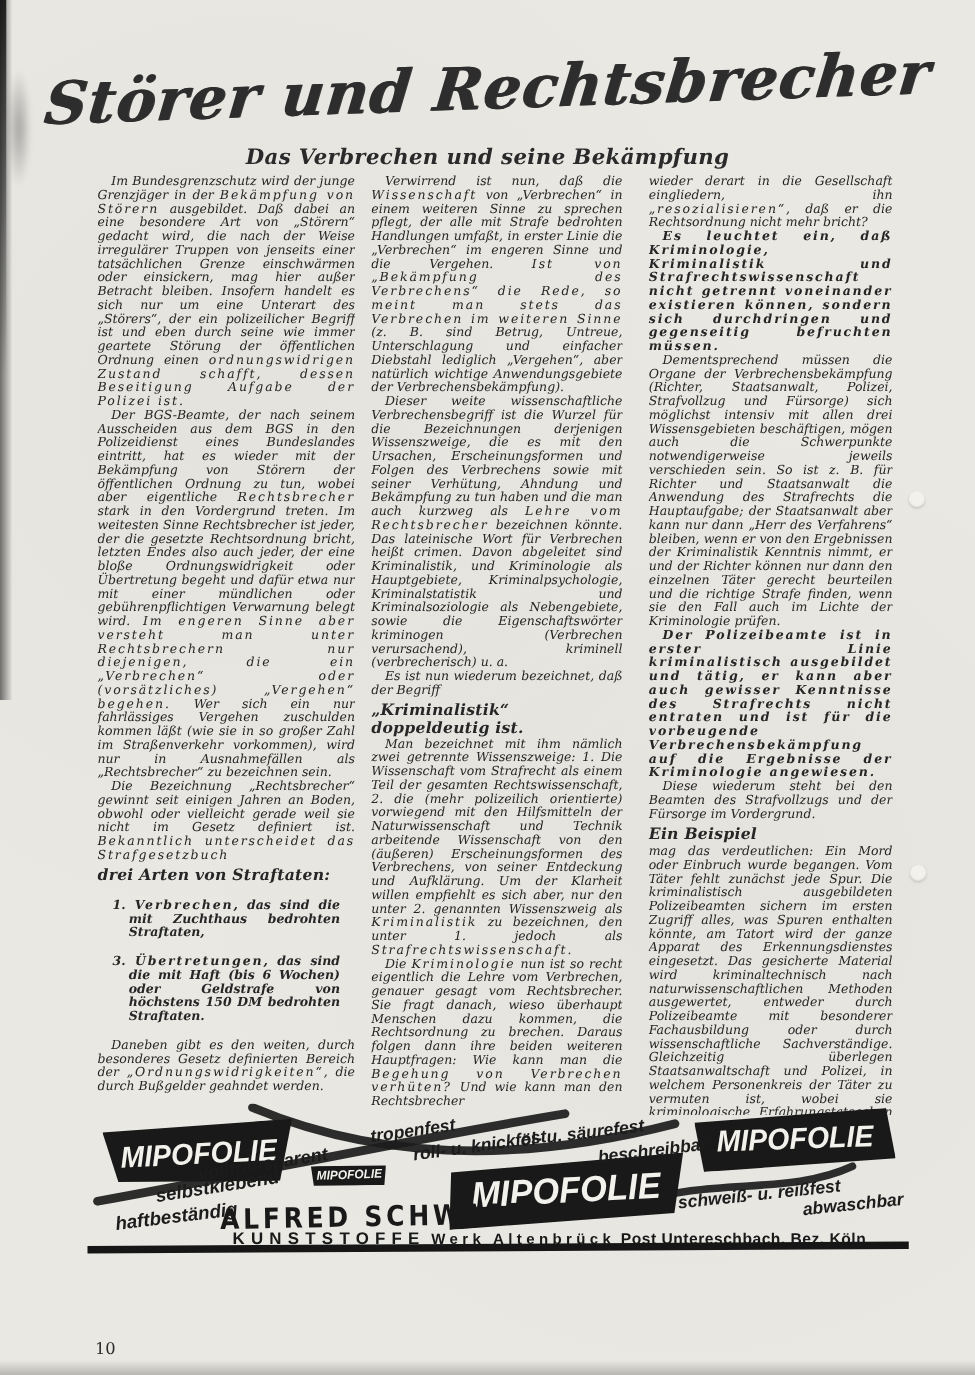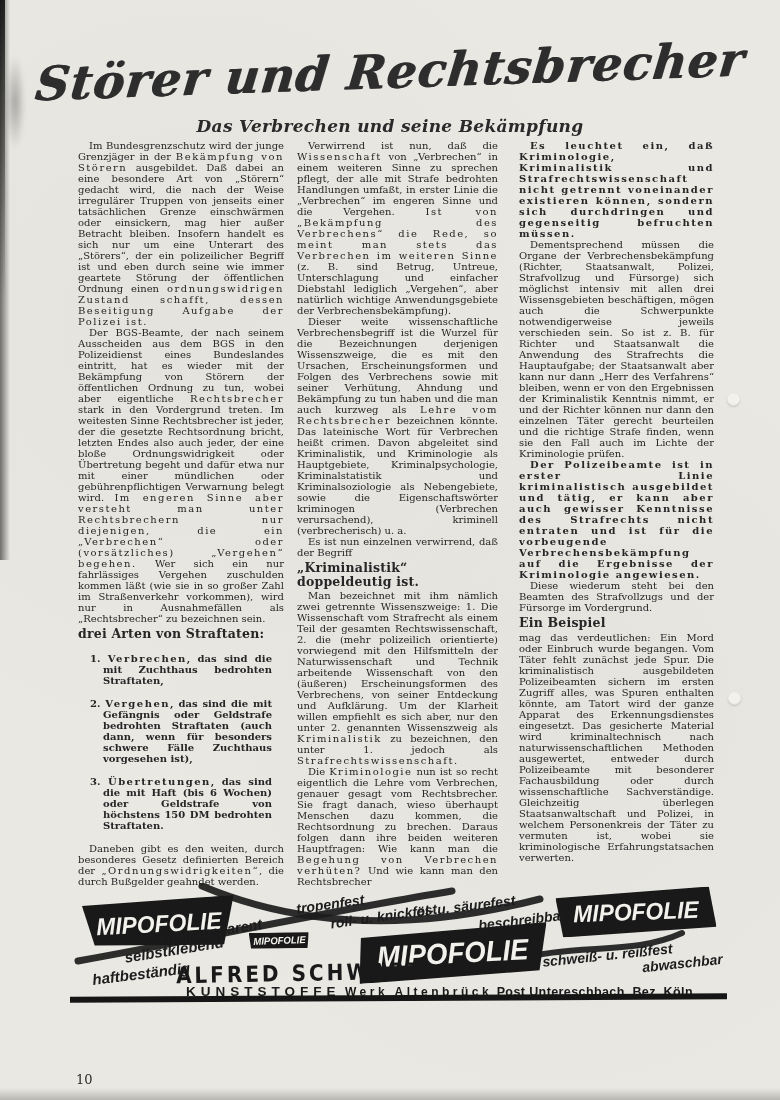--- a/index.html
+++ b/index.html
@@ -23,21 +23,21 @@
   .punch-1{left:727px;top:393px;}
   .punch-2{left:728px;top:692px;}
   
   .title{position:absolute;top:44px;left:0;width:780px;text-align:center;
     font-size:47px;font-weight:bold;font-style:italic;letter-spacing:1px;color:#2d2d2d;
     transform:rotate(-2deg) skewX(-8deg);text-shadow:1px 0 0 #3a3a3a;}
   .subtitle{position:absolute;top:116px;left:0;width:780px;text-align:center;
     font-size:17px;font-weight:bold;font-style:italic;letter-spacing:0.3px;color:#2a2a2a;}
   
   .col{position:absolute;top:140px;height:752px;overflow:hidden;
-    text-align:justify;font-size:10px;line-height:11px;}
+    text-align:justify;font-size:10px;line-height:11px;font-style:italic;}
   .col-1{left:78px;width:206px;}
   .col-2{left:297px;width:201px;}
   .col-3{left:519px;width:195px;}
   .col p{margin:0;text-indent:11px;}
   .col p.noindent{text-indent:0;}
   .col .sp{letter-spacing:1.5px;}
   .col .b{font-weight:bold;}
   .col-h{font-weight:bold;font-size:12.5px;line-height:13.5px;
     margin:3px 0 2px;letter-spacing:0.2px;}
   .li{font-weight:bold;padding-left:13px;text-indent:-13px;margin:12px;}
@@ -88,35 +88,36 @@
   <div class="bottom-edge"></div>
   <div class="punch punch-1"></div>
   <div class="punch punch-2"></div>
 
   <div class="title">Störer und Rechtsbrecher</div>
   <div class="subtitle">Das Verbrechen und seine Bekämpfung</div>
 
   <div class="col col-1">
       <p><span class="">Im Bundesgrenzschutz wird der junge Grenzjäger in der </span><span class="sp ">Bekämpfung von Störern</span><span class=""> ausgebildet. Daß dabei an eine besondere Art von „Störern“ gedacht wird, die nach der Weise irregulärer Truppen von jenseits einer tatsächlichen Grenze einschwärmen oder einsickern, mag hier außer Betracht bleiben. Insofern handelt es sich nur um eine Unterart des „Störers“, der ein polizeilicher Begriff ist und eben durch seine wie immer geartete Störung der öffentlichen Ordnung einen </span><span class="sp ">ordnungswidrigen Zustand schafft, dessen Beseitigung Aufgabe der Polizei ist.</span></p>
       <p><span class="">Der BGS-Beamte, der nach seinem Ausscheiden aus dem BGS in den Polizeidienst eines Bundeslandes eintritt, hat es wieder mit der Bekämpfung von Störern der öffentlichen Ordnung zu tun, wobei aber eigentliche </span><span class="sp ">Rechtsbrecher</span><span class=""> stark in den Vordergrund treten. Im weitesten Sinne Rechtsbrecher ist jeder, der die gesetzte Rechtsordnung bricht, letzten Endes also auch jeder, der eine bloße Ordnungswidrigkeit oder Übertretung begeht und dafür etwa nur mit einer mündlichen oder gebührenpflichtigen Verwarnung belegt wird. </span><span class="sp ">Im engeren Sinne aber versteht man unter Rechtsbrechern nur diejenigen, die ein „Verbrechen“ oder (vorsätzliches) „Vergehen“ begehen.</span><span class=""> Wer sich ein nur fahrlässiges Vergehen zuschulden kommen läßt (wie sie in so großer Zahl im Straßenverkehr vorkommen), wird nur in Ausnahmefällen als „Rechtsbrecher“ zu bezeichnen sein.</span></p>
+      <p><span class="">Die Bezeichnung „Rechtsbrecher“ gewinnt seit einigen Jahren an Boden, obwohl oder vielleicht gerade weil sie nicht im Gesetz definiert ist. </span><span class="sp ">Bekanntlich unterscheidet das Strafgesetzbuch</span></p>
       <div class="col-h">drei Arten von Straftaten:</div>
       <div class="li"><span>1. </span><span class="sp b">Verbrechen</span><span class="b">, das sind die mit Zuchthaus bedrohten Straftaten,</span></div>
-      <div class="li"><span>2. </span><span class="sp b">Vergehen</span><span class="b">, das sind die mit Gefängnis oder Geldstrafe bedrohten Straftaten (auch dann, wenn für besonders schwere Fälle Zuchthaus vorgesehen ist),</span></div>
       <div class="li"><span>3. </span><span class="sp b">Übertretungen</span><span class="b">, das sind die mit Haft (bis 6 Wochen) oder Geldstrafe von höchstens 150 DM bedrohten Straftaten.</span></div>
       <p><span class="">Daneben gibt es den weiten, durch besonderes Gesetz definierten Bereich der </span><span class="sp ">„Ordnungswidrigkeiten“</span><span class="">, die durch Bußgelder geahndet werden.</span></p>
     </div>
   <div class="col col-2">
       <p><span class="">Verwirrend ist nun, daß die </span><span class="sp ">Wissenschaft</span><span class=""> von „Verbrechen“ in einem weiteren Sinne zu sprechen pflegt, der alle mit Strafe bedrohten Handlungen umfaßt, in erster Linie die „Verbrechen“ im engeren Sinne und die Vergehen. </span><span class="sp ">Ist von „Bekämpfung des Verbrechens“ die Rede, so meint man stets das Verbrechen im weiteren Sinne</span><span class=""> (z. B. sind Betrug, Untreue, Unterschlagung und einfacher Diebstahl lediglich „Vergehen“, aber natürlich wichtige Anwendungsgebiete der Verbrechensbekämpfung).</span></p>
       <p><span class="">Dieser weite wissenschaftliche Verbrechensbegriff ist die Wurzel für die Bezeichnungen derjenigen Wissenszweige, die es mit den Ursachen, Erscheinungsformen und Folgen des Verbrechens sowie mit seiner Verhütung, Ahndung und Bekämpfung zu tun haben und die man auch kurzweg als </span><span class="sp ">Lehre vom Rechtsbrecher</span><span class=""> bezeichnen könnte. Das lateinische Wort für Verbrechen heißt crimen. Davon abgeleitet sind Kriminalistik, und Kriminologie als Hauptgebiete, Kriminalpsychologie, Kriminalstatistik und Kriminalsoziologie als Nebengebiete, sowie die Eigenschaftswörter kriminogen (Verbrechen verursachend), kriminell (verbrecherisch) u. a.</span></p>
-      <p><span class="">Es ist nun einzelnen verwirrend, daß der Begriff</span></p>
+      <p><span class="">Es ist nun wiederum bezeichnet, daß der Begriff</span></p>
       <div class="col-h">„Kriminalistik“<br>doppeldeutig ist.</div>
       <p><span class="">Man bezeichnet mit ihm nämlich zwei getrennte Wissenszweige: 1. Die Wissenschaft vom Strafrecht als einem Teil der gesamten Rechtswissenschaft, 2. die (mehr polizeilich orientierte) vorwiegend mit den Hilfsmitteln der Naturwissenschaft und Technik arbeitende Wissenschaft von den (äußeren) Erscheinungsformen des Verbrechens, von seiner Entdeckung und Aufklärung. Um der Klarheit willen empfiehlt es sich aber, nur den unter 2. genannten Wissenszweig als </span><span class="sp ">Kriminalistik</span><span class=""> zu bezeichnen, den unter 1. jedoch als </span><span class="sp ">Strafrechtswissenschaft</span><span class="">.</span></p>
       <p><span class="">Die </span><span class="sp ">Kriminologie</span><span class=""> nun ist so recht eigentlich die Lehre vom Verbrechen, genauer gesagt vom Rechtsbrecher. Sie fragt danach, wieso überhaupt Menschen dazu kommen, die Rechtsordnung zu brechen. Daraus folgen dann ihre beiden weiteren Hauptfragen: Wie kann man die </span><span class="sp ">Begehung von Verbrechen verhüten?</span><span class=""> Und wie kann man den Rechtsbrecher</span></p>
     </div>
   <div class="col col-3">
+      <p class="noindent"><span class="">wieder derart in die Gesellschaft eingliedern, ihn </span><span class="sp ">„resozialisieren“</span><span class="">, daß er die Rechtsordnung nicht mehr bricht?</span></p>
       <p><span class="sp b">Es leuchtet ein, daß Kriminologie, Kriminalistik und Strafrechtswissenschaft nicht getrennt voneinander existieren können, sondern sich durchdringen und gegenseitig befruchten müssen.</span></p>
       <p><span class="">Dementsprechend müssen die Organe der Verbrechensbekämpfung (Richter, Staatsanwalt, Polizei, Strafvollzug und Fürsorge) sich möglichst intensiv mit allen drei Wissensgebieten beschäftigen, mögen auch die Schwerpunkte notwendigerweise jeweils verschieden sein. So ist z. B. für Richter und Staatsanwalt die Anwendung des Strafrechts die Hauptaufgabe; der Staatsanwalt aber kann nur dann „Herr des Verfahrens“ bleiben, wenn er von den Ergebnissen der Kriminalistik Kenntnis nimmt, er und der Richter können nur dann den einzelnen Täter gerecht beurteilen und die richtige Strafe finden, wenn sie den Fall auch im Lichte der Kriminologie prüfen.</span></p>
       <p><span class="sp b">Der Polizeibeamte ist in erster Linie kriminalistisch ausgebildet und tätig, er kann aber auch gewisser Kenntnisse des Strafrechts nicht entraten und ist für die vorbeugende Verbrechensbekämpfung auf die Ergebnisse der Kriminologie angewiesen.</span></p>
       <p><span class="">Diese wiederum steht bei den Beamten des Strafvollzugs und der Fürsorge im Vordergrund.</span></p>
       <div class="col-h">Ein Beispiel</div>
       <p class="noindent"><span class="">mag das verdeutlichen: Ein Mord oder Einbruch wurde begangen. Vom Täter fehlt zunächst jede Spur. Die kriminalistisch ausgebildeten Polizeibeamten sichern im ersten Zugriff alles, was Spuren enthalten könnte, am Tatort wird der ganze Apparat des Erkennungsdienstes eingesetzt. Das gesicherte Material wird kriminaltechnisch nach naturwissenschaftlichen Methoden ausgewertet, entweder durch Polizeibeamte mit besonderer Fachausbildung oder durch wissenschaftliche Sachverständige. Gleichzeitig überlegen Staatsanwaltschaft und Polizei, in welchem Personenkreis der Täter zu vermuten ist, wobei sie kriminologische Erfahrungstatsachen verwerten.</span></p>
     </div>
 
   <div class="ad">
     <svg class="ad-svg" width="657" height="124" viewBox="0 0 657 124">

